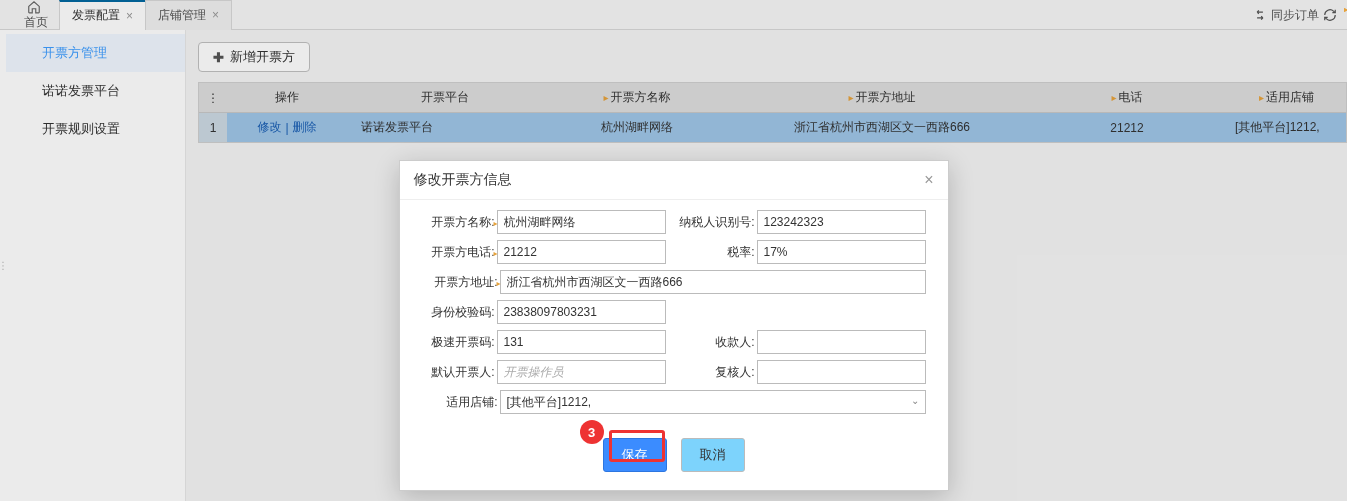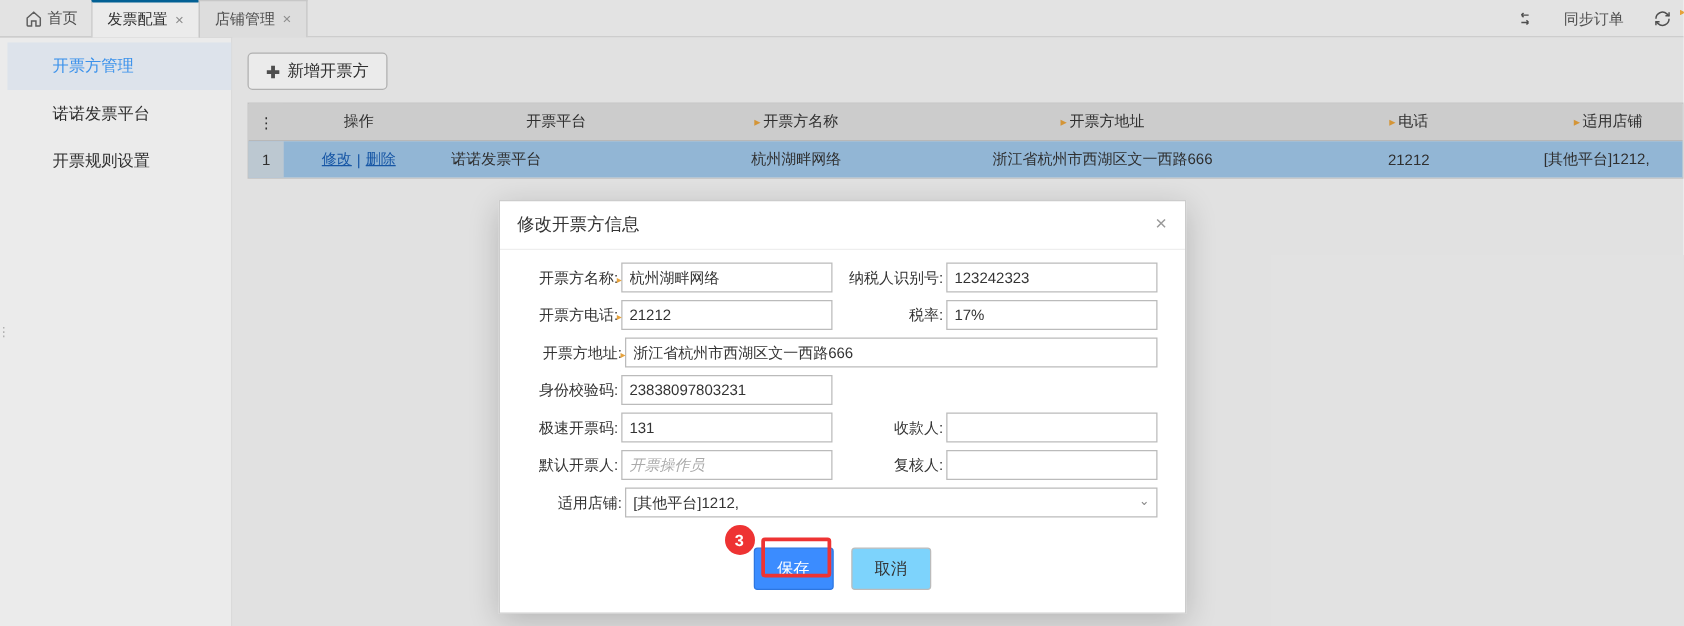--- a/index.html
+++ b/index.html
@@ -1,24 +1,24 @@
 <!DOCTYPE html>
 <html><head>
 <meta charset="utf-8">
 <style>
 * { box-sizing: border-box; margin: 0; padding: 0; }
 body { font-family: "Microsoft YaHei", Arial, sans-serif; font-size: 13px; color: #333; background: #fff; width: 1347px; height: 501px; overflow: hidden; position: relative; }
 
 
 .tab-bar { display: flex; align-items: center; height: 30px; border-bottom: 1px solid #d8d8d8; background: #f7f7f7; padding-left: 8px; position: relative; }
 .tab { display: flex; align-items: center; padding: 0 12px; height: 30px; border: 1px solid #d8d8d8; border-bottom: none; background: #f0f0f0; margin-right: -1px; cursor: pointer; font-size: 12px; color: #555; }
-.tab.home { border: none; background: transparent; }
+.tab.home { border: none; background: transparent; flex-direction: column; }
 .tab.active { background: #fff; color: #333; border-top: 2px solid #0369a1; }
 .tab .close-x { margin-left: 6px; color: #999; font-size: 12px; }
-.tab-bar-right { position: absolute; right: 10px; top: 0; height: 30px; display: flex; align-items: center; gap: 24px; color: #555; font-size: 12px; }
+.tab-bar-right { position: absolute; right: 10px; top: 0; height: 30px; display: flex; align-items: center; gap: 4px; color: #555; font-size: 12px; }
 .icon-sync, .icon-refresh, .icon-home { display: inline-flex; }
 
 
 .main { display: flex; height: calc(100% - 30px); }
 .sidebar { width: 180px; background: #fff; border-right: 1px solid #e8e8e8; padding-top: 4px; }
 .side-drag { width: 6px; display: flex; align-items: center; justify-content: center; color: #bbb; font-size: 10px; cursor: col-resize; }
 .sidebar-item { padding: 10px 36px; cursor: pointer; color: #333; font-size: 13px; }
 .sidebar-item.active { color: #409eff; background: #f0f7ff; }
 .content { flex: 1; background: #f5f5f5; padding: 12px 0 0 12px; position: relative; }
 
@@ -35,21 +35,21 @@
 .th .tri { color: #e6a23c; font-size: 10px; margin-right: 2px; }
 .trow { display: flex; background: #9fc6e8; }
 .col-idx { width: 28px; justify-content: center; background: #dedede; }
 .trow .col-idx { background: #cdd9e3; }
 .col-op { width: 120px; }
 .col-plat { width: 190px; justify-content: flex-start; padding-left: 14px; text-align: right; }
 .col-name { width: 200px; }
 .col-addr { width: 290px; }
 .col-phone { width: 200px; }
 .col-shop { flex: 1; }
-.trow .link { color: #1a5fb4; cursor: pointer; text-decoration: underline; }
+.trow .link { color: #1a5fb4; cursor: pointer; }
 .trow .sep { margin: 0 4px; color: #1a5fb4; }
 
 
 .overlay { position: absolute; inset: 0; background: rgba(0,0,0,0.08); display: flex; align-items: flex-start; justify-content: center; }
 .dialog { margin-top: 160px; width: 550px; background: #fff; border: 1px solid #ccc; box-shadow: 0 6px 24px rgba(0,0,0,0.2); }
 .dlg-head { display: flex; align-items: center; justify-content: space-between; padding: 10px 14px; border-bottom: 1px solid #eee; }
 .dlg-title { font-size: 14px; color: #333; }
 .dlg-close { color: #999; cursor: pointer; font-size: 16px; }
 .dlg-body { padding: 10px 18px 6px 18px; }
 .form-row { display: flex; gap: 12px; margin-bottom: 6px; }

